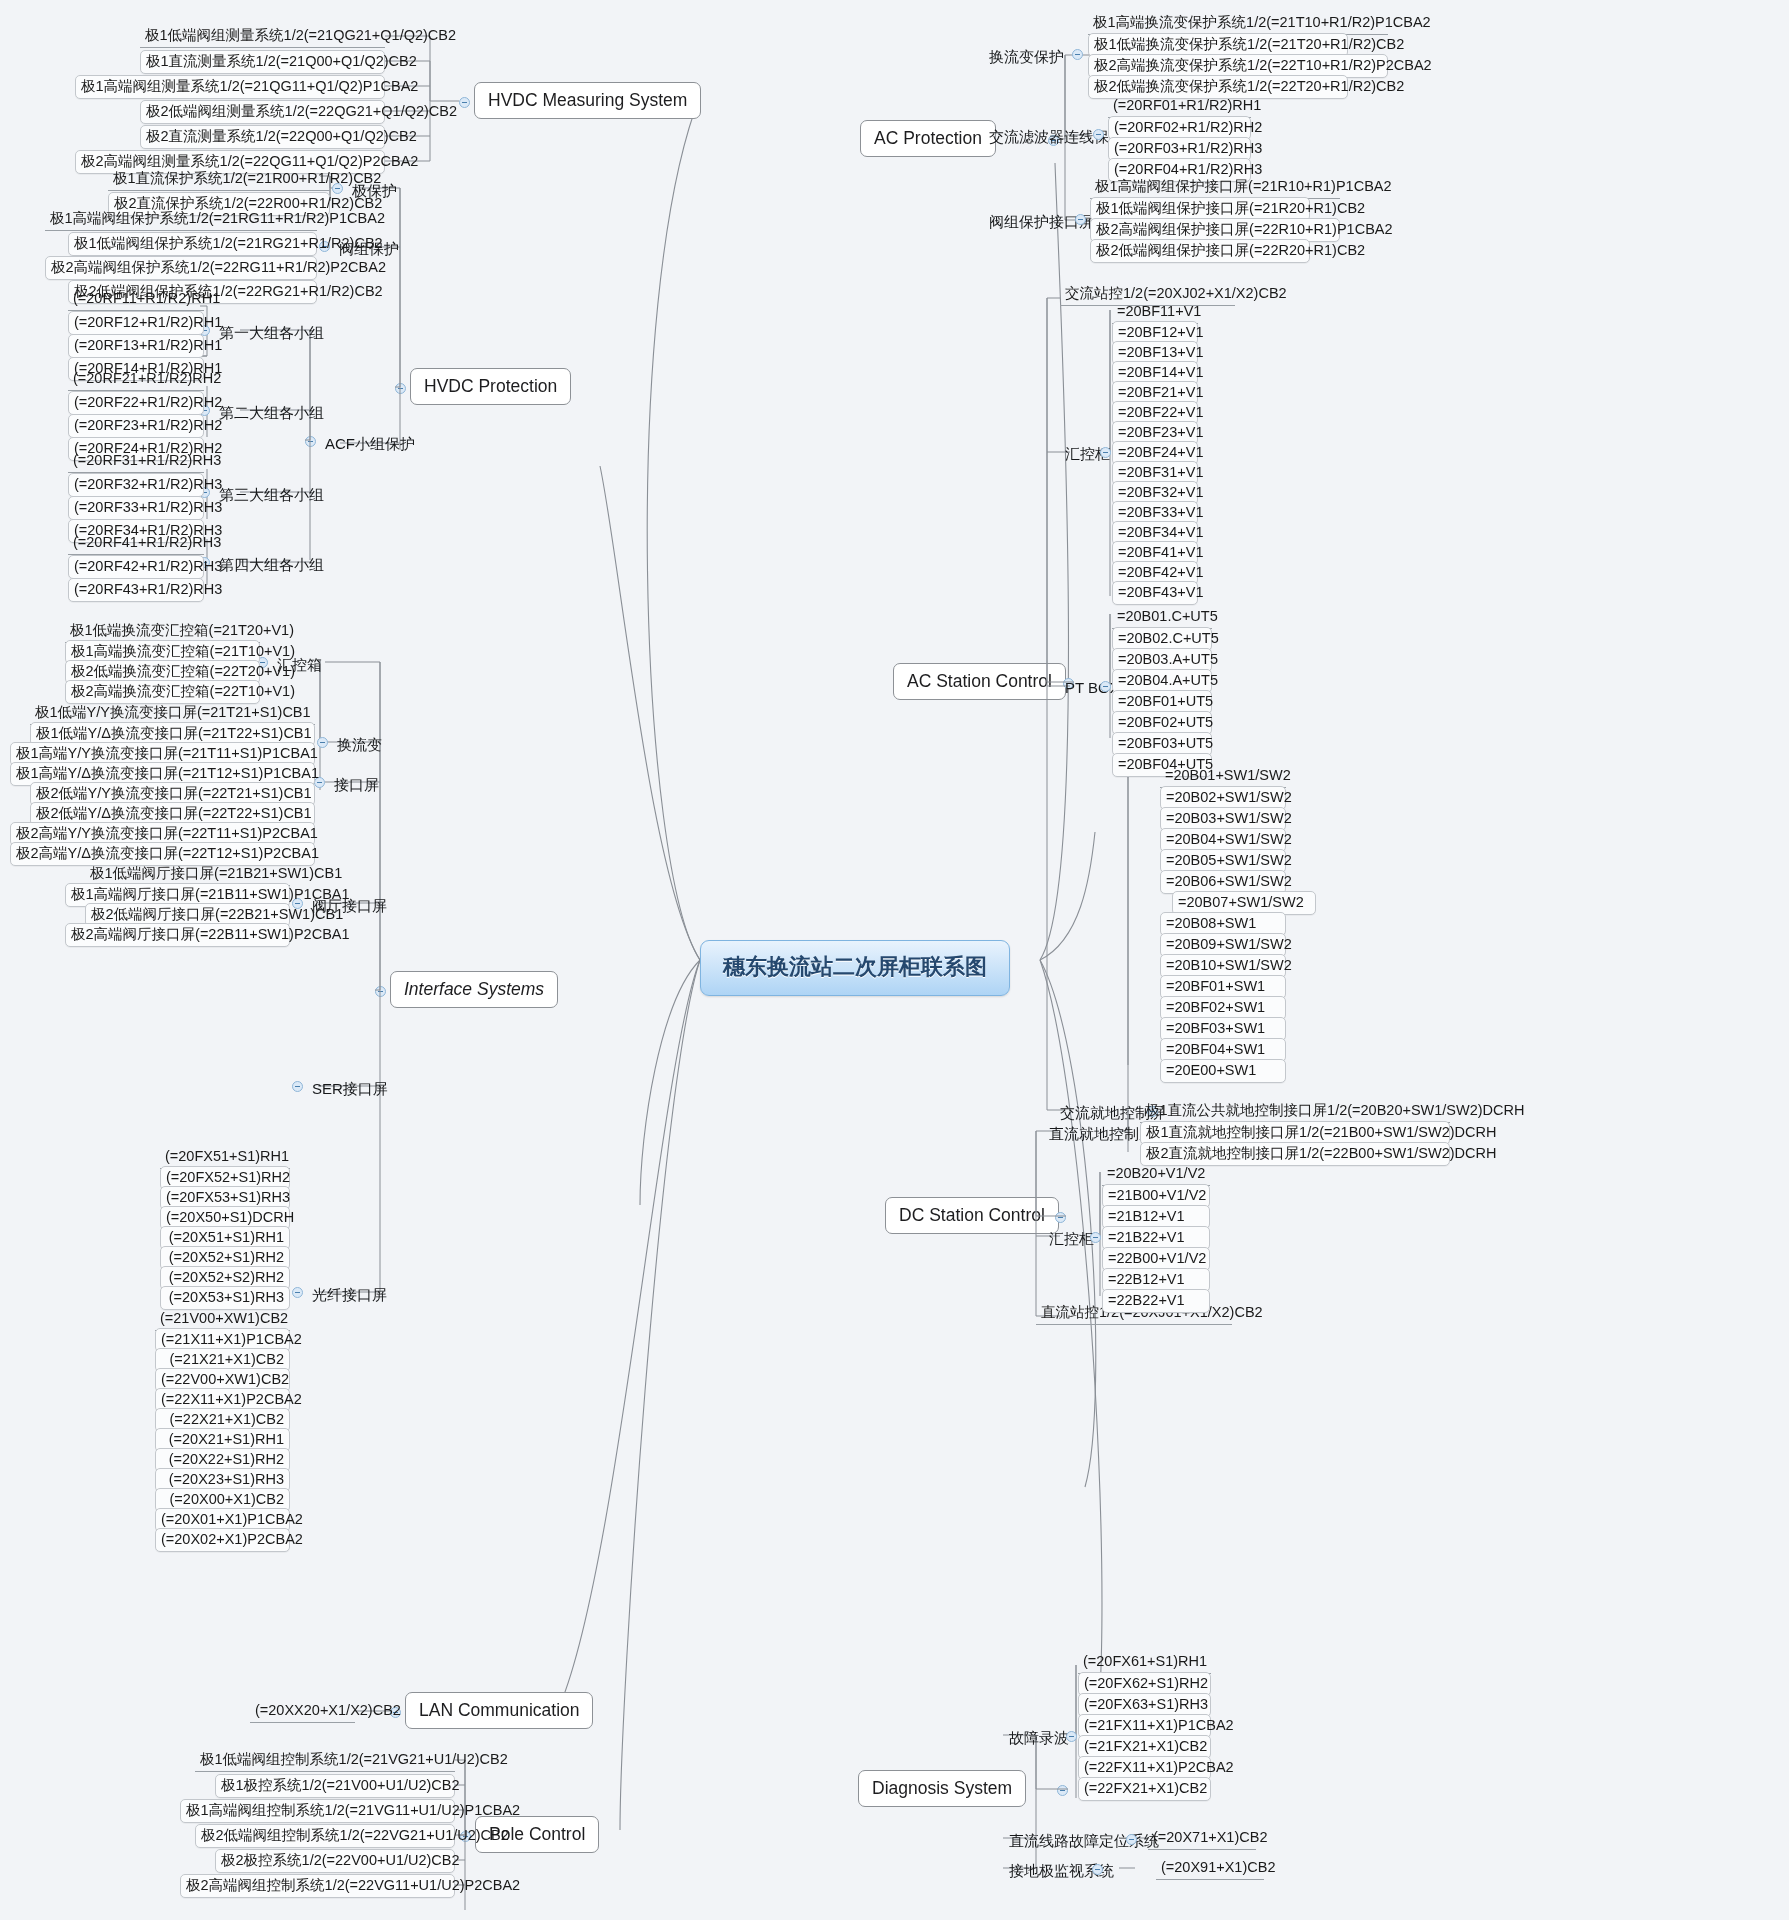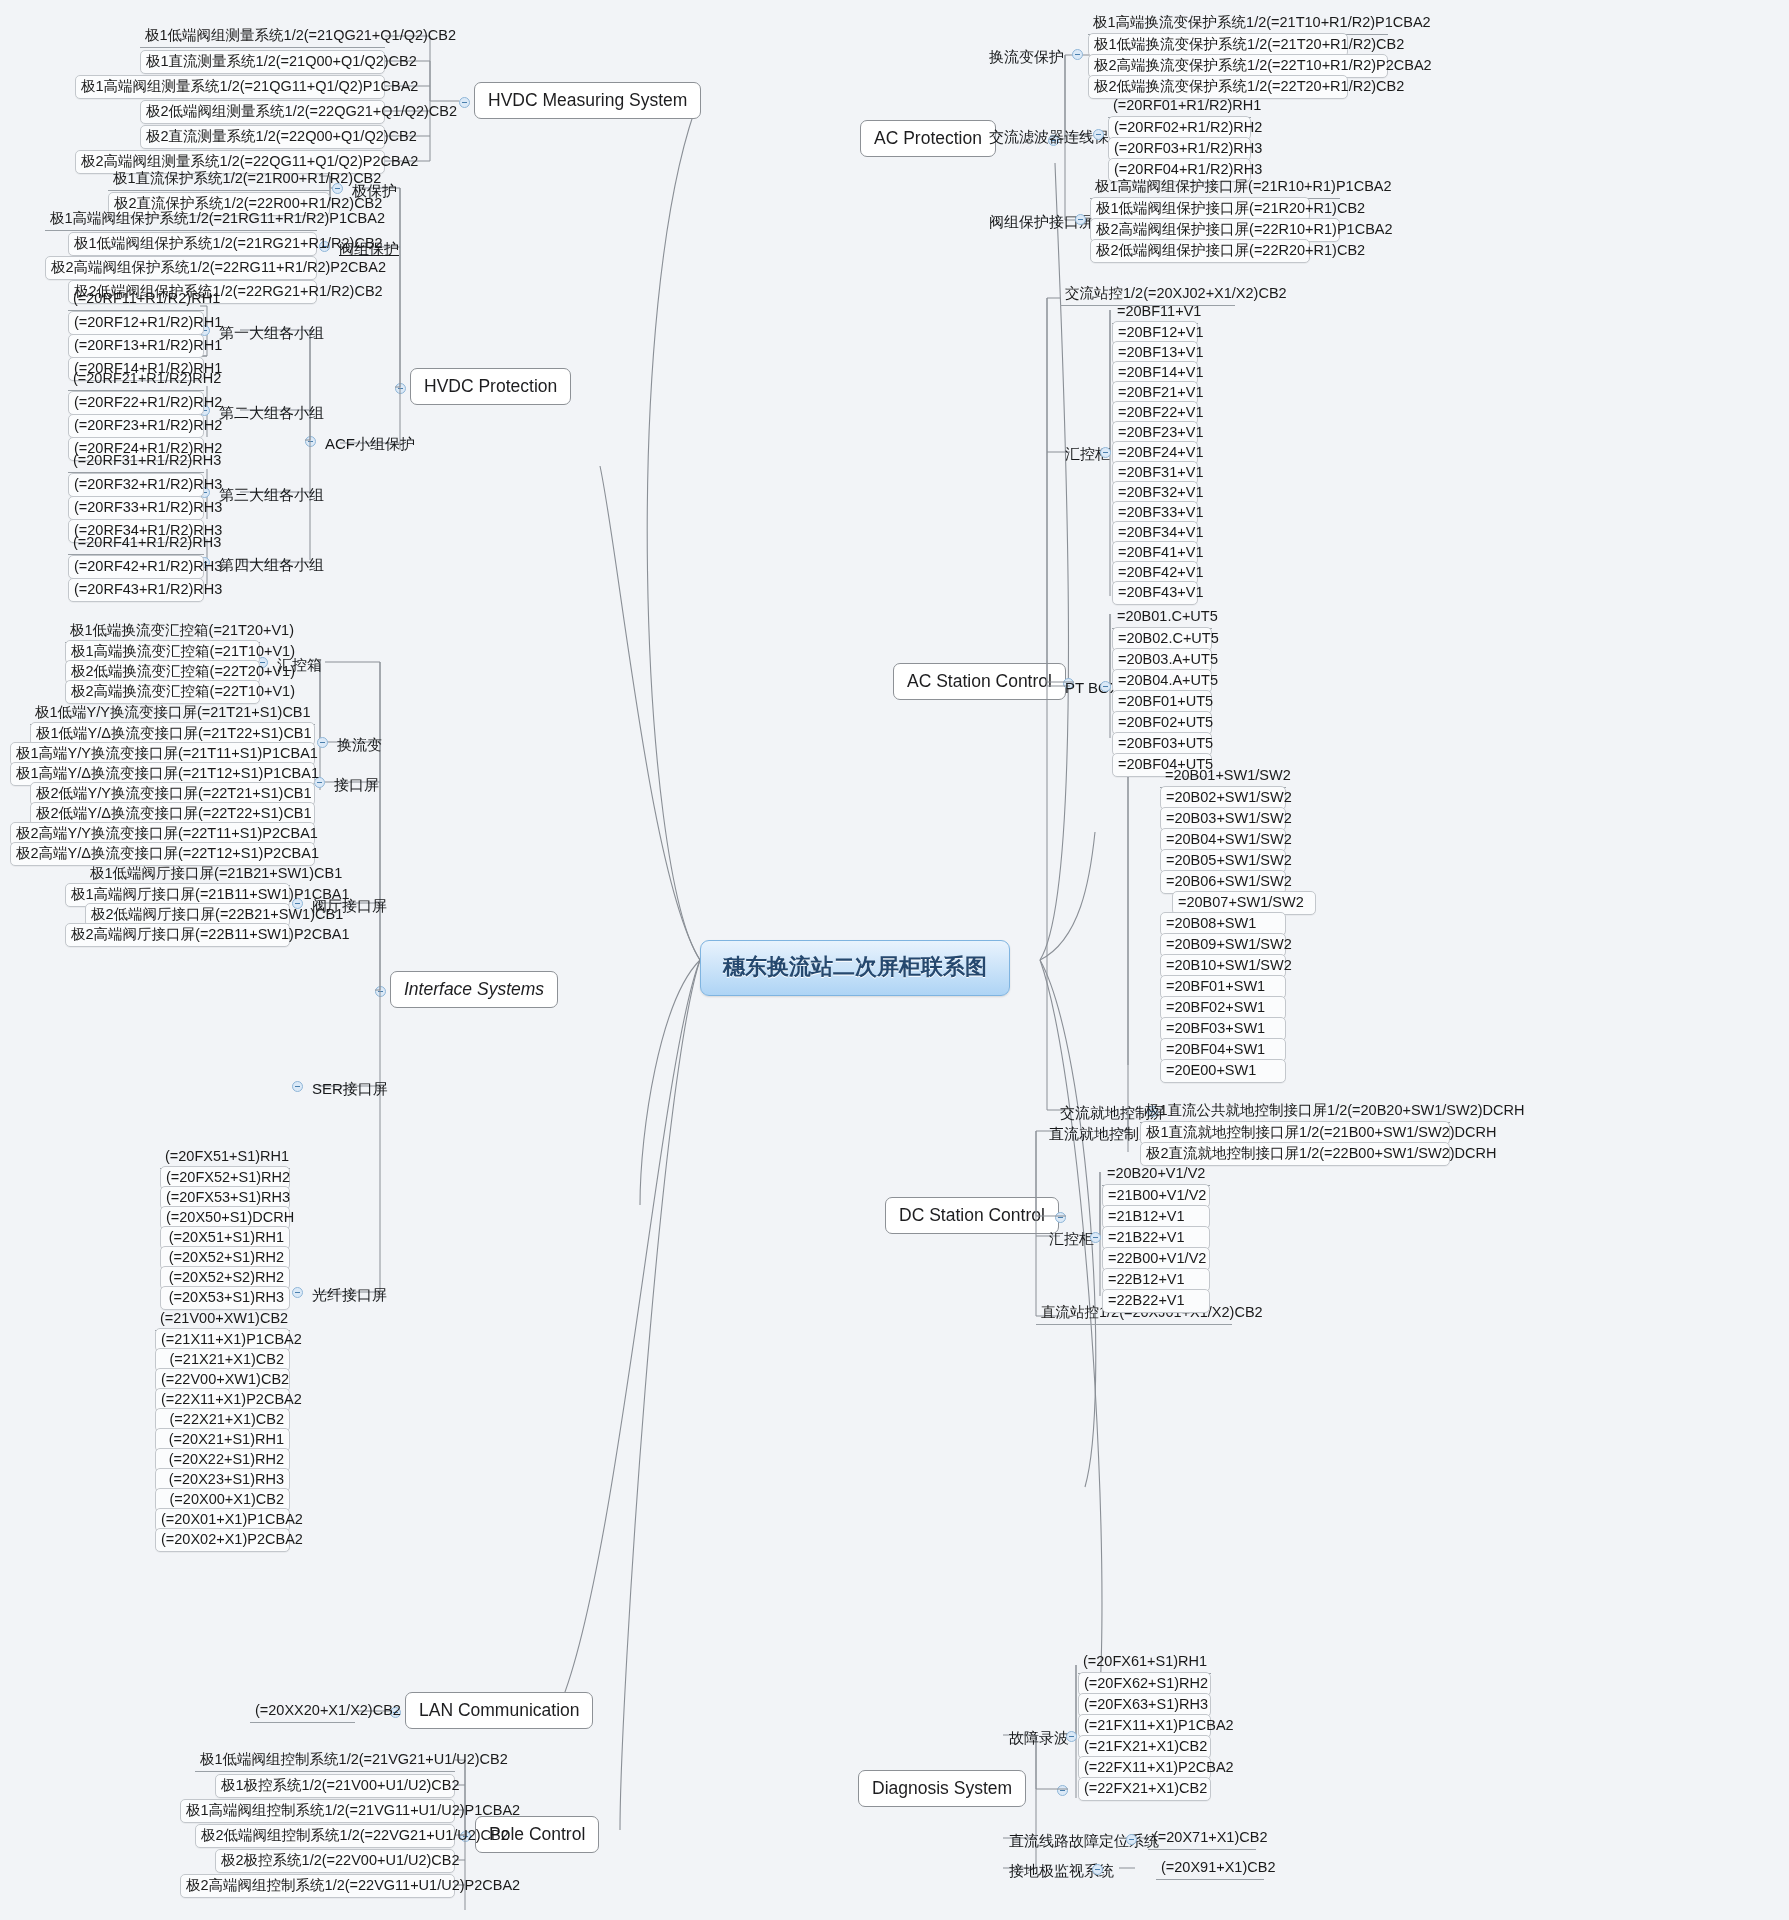--- a/index.html
+++ b/index.html
@@ -136,21 +136,21 @@
       <path d="M340,188 L330,188 L330,176 L330,201 M330,176 L330,176 L330,176"></path>
       <path d="M330,176 L330,201 M330,176 L320,176 M330,201 L320,201"></path>
     </g>
   </svg>
 
   <div class="mid" style="left:345px; top:178px;">极保护</div>
   <div class="tog" style="left:332px; top:183px;"></div>
   <div class="leaf right-align" style="left:108px; top:168px; width:222px;">极1直流保护系统1/2(=21R00+R1/R2)CB2</div>
   <div class="leaf boxed right-align" style="left:108px; top:192px; width:222px;">极2直流保护系统1/2(=22R00+R1/R2)CB2</div>
 
-  <div class="mid" style="left:332px; top:236px;text-decoration:underline;">阀组保护</div>
+  <div class="mid" style="left:332px; top:236px;">阀组保护</div>
   <div class="tog" style="left:319px; top:241px;"></div>
   <div class="leaf right-align" style="left:45px; top:208px; width:272px;">极1高端阀组保护系统1/2(=21RG11+R1/R2)P1CBA2</div>
   <div class="leaf boxed right-align" style="left:68px; top:232px; width:249px;">极1低端阀组保护系统1/2(=21RG21+R1/R2)CB2</div>
   <div class="leaf boxed right-align" style="left:45px; top:256px; width:272px;">极2高端阀组保护系统1/2(=22RG11+R1/R2)P2CBA2</div>
   <div class="leaf boxed right-align" style="left:68px; top:280px; width:249px;">极2低端阀组保护系统1/2(=22RG21+R1/R2)CB2</div>
 
   <div class="mid" style="left:318px; top:431px;">ACF小组保护</div>
   <div class="tog" style="left:305px; top:436px;"></div>
   <svg class="links">
     <g fill="none" stroke="#8a8f96" stroke-width="1">

